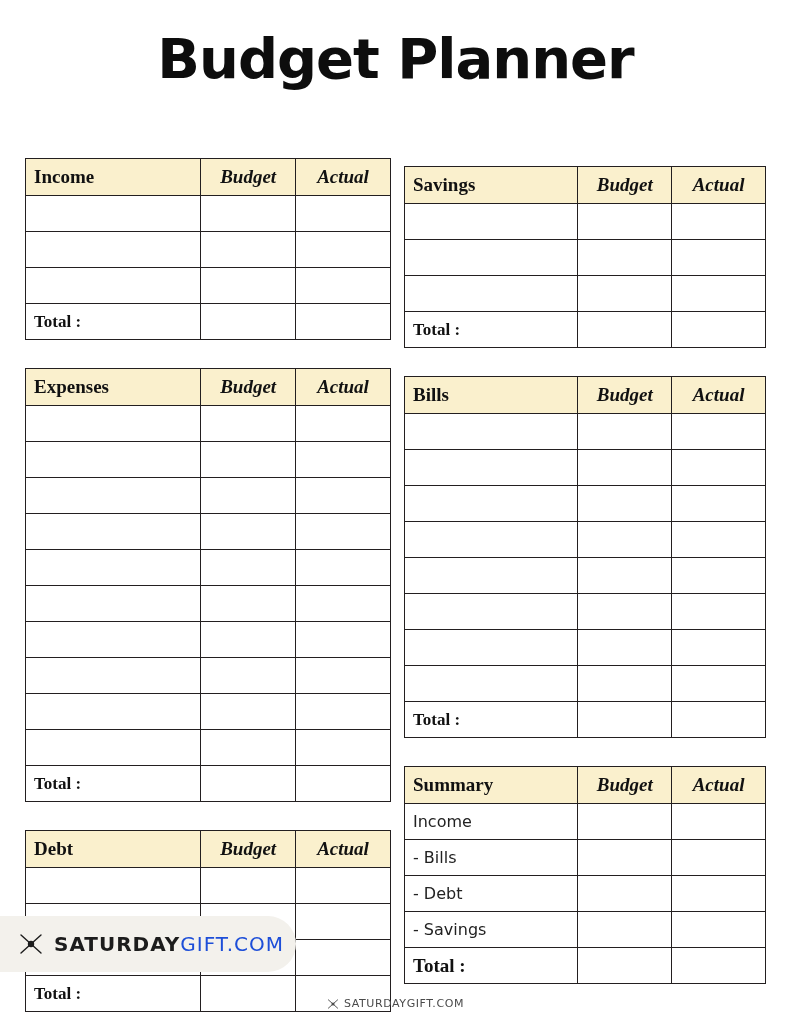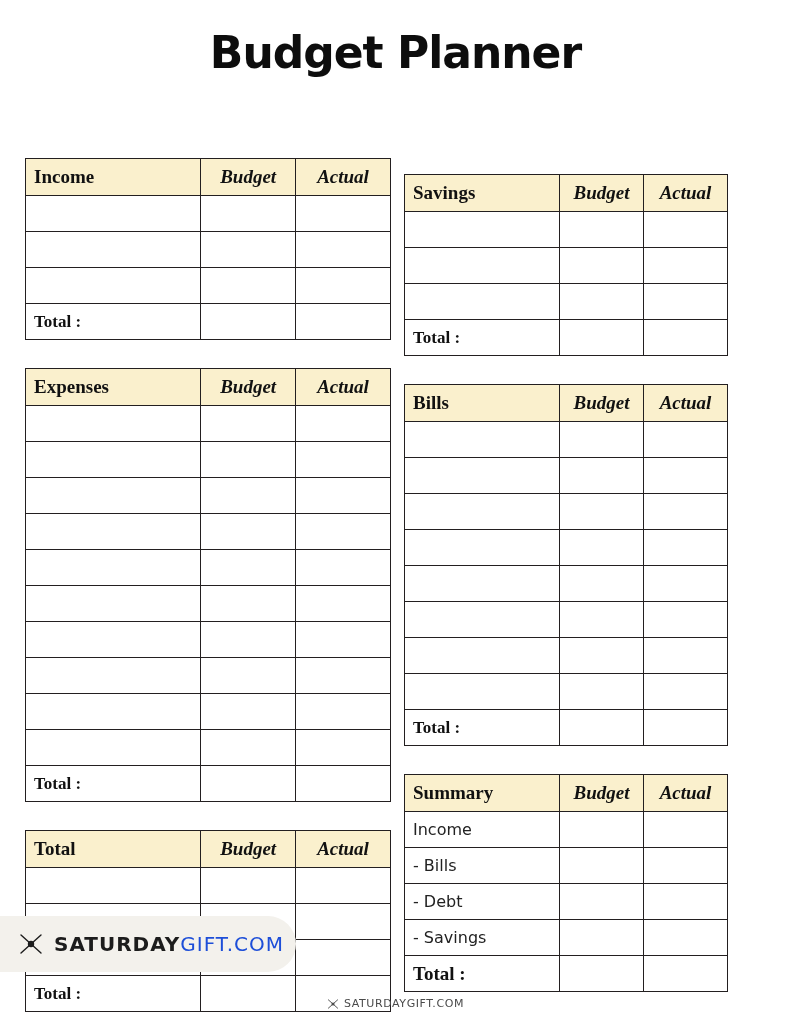--- a/index.html
+++ b/index.html
@@ -20,21 +20,21 @@
     position: relative;
     width: 791px;
     height: 1024px;
     background: #ffffff;
   }
 
   .page-title {
     text-align: center;
     font-family: "DejaVu Sans", sans-serif;
     font-weight: bold;
-    font-size: 44px;
+    font-size: 56px;
     letter-spacing: -1px;
     margin: 0;
     padding-top: 30px;
     color: #0d0d0d;
     line-height: 1.05;
   }
 
   .grid {
     position: absolute;
     top: 138px;
@@ -44,22 +44,22 @@
 
   .col-left {
     position: absolute;
     left: 25px;
     top: 0;
     width: 366px;
   }
   .col-right {
     position: absolute;
     left: 404px;
-    top: 16px;
-    width: 324px;
+    top: 8px;
+    width: 362px;
   }
 
   table.sheet {
     border-collapse: collapse;
     width: 100%;
     table-layout: fixed;
     margin-bottom: 28px;
     margin-top: 20px;
   }
   table.sheet td, table.sheet th {
@@ -273,21 +273,21 @@
       </table>
 
       <table class="sheet">
         <colgroup>
             <col class="c-name">
             <col class="c-budget">
             <col class="c-actual">
           </colgroup>
         <thead>
           <tr>
-            <th>Total</th>
+            <th>Debt</th>
             <th class="num">Budget</th>
             <th class="num">Actual</th>
           </tr>
         </thead>
         <tbody>
           <tr>
               <td class="blank"></td>
               <td class="blank"></td>
               <td class="blank"></td>
             </tr>

